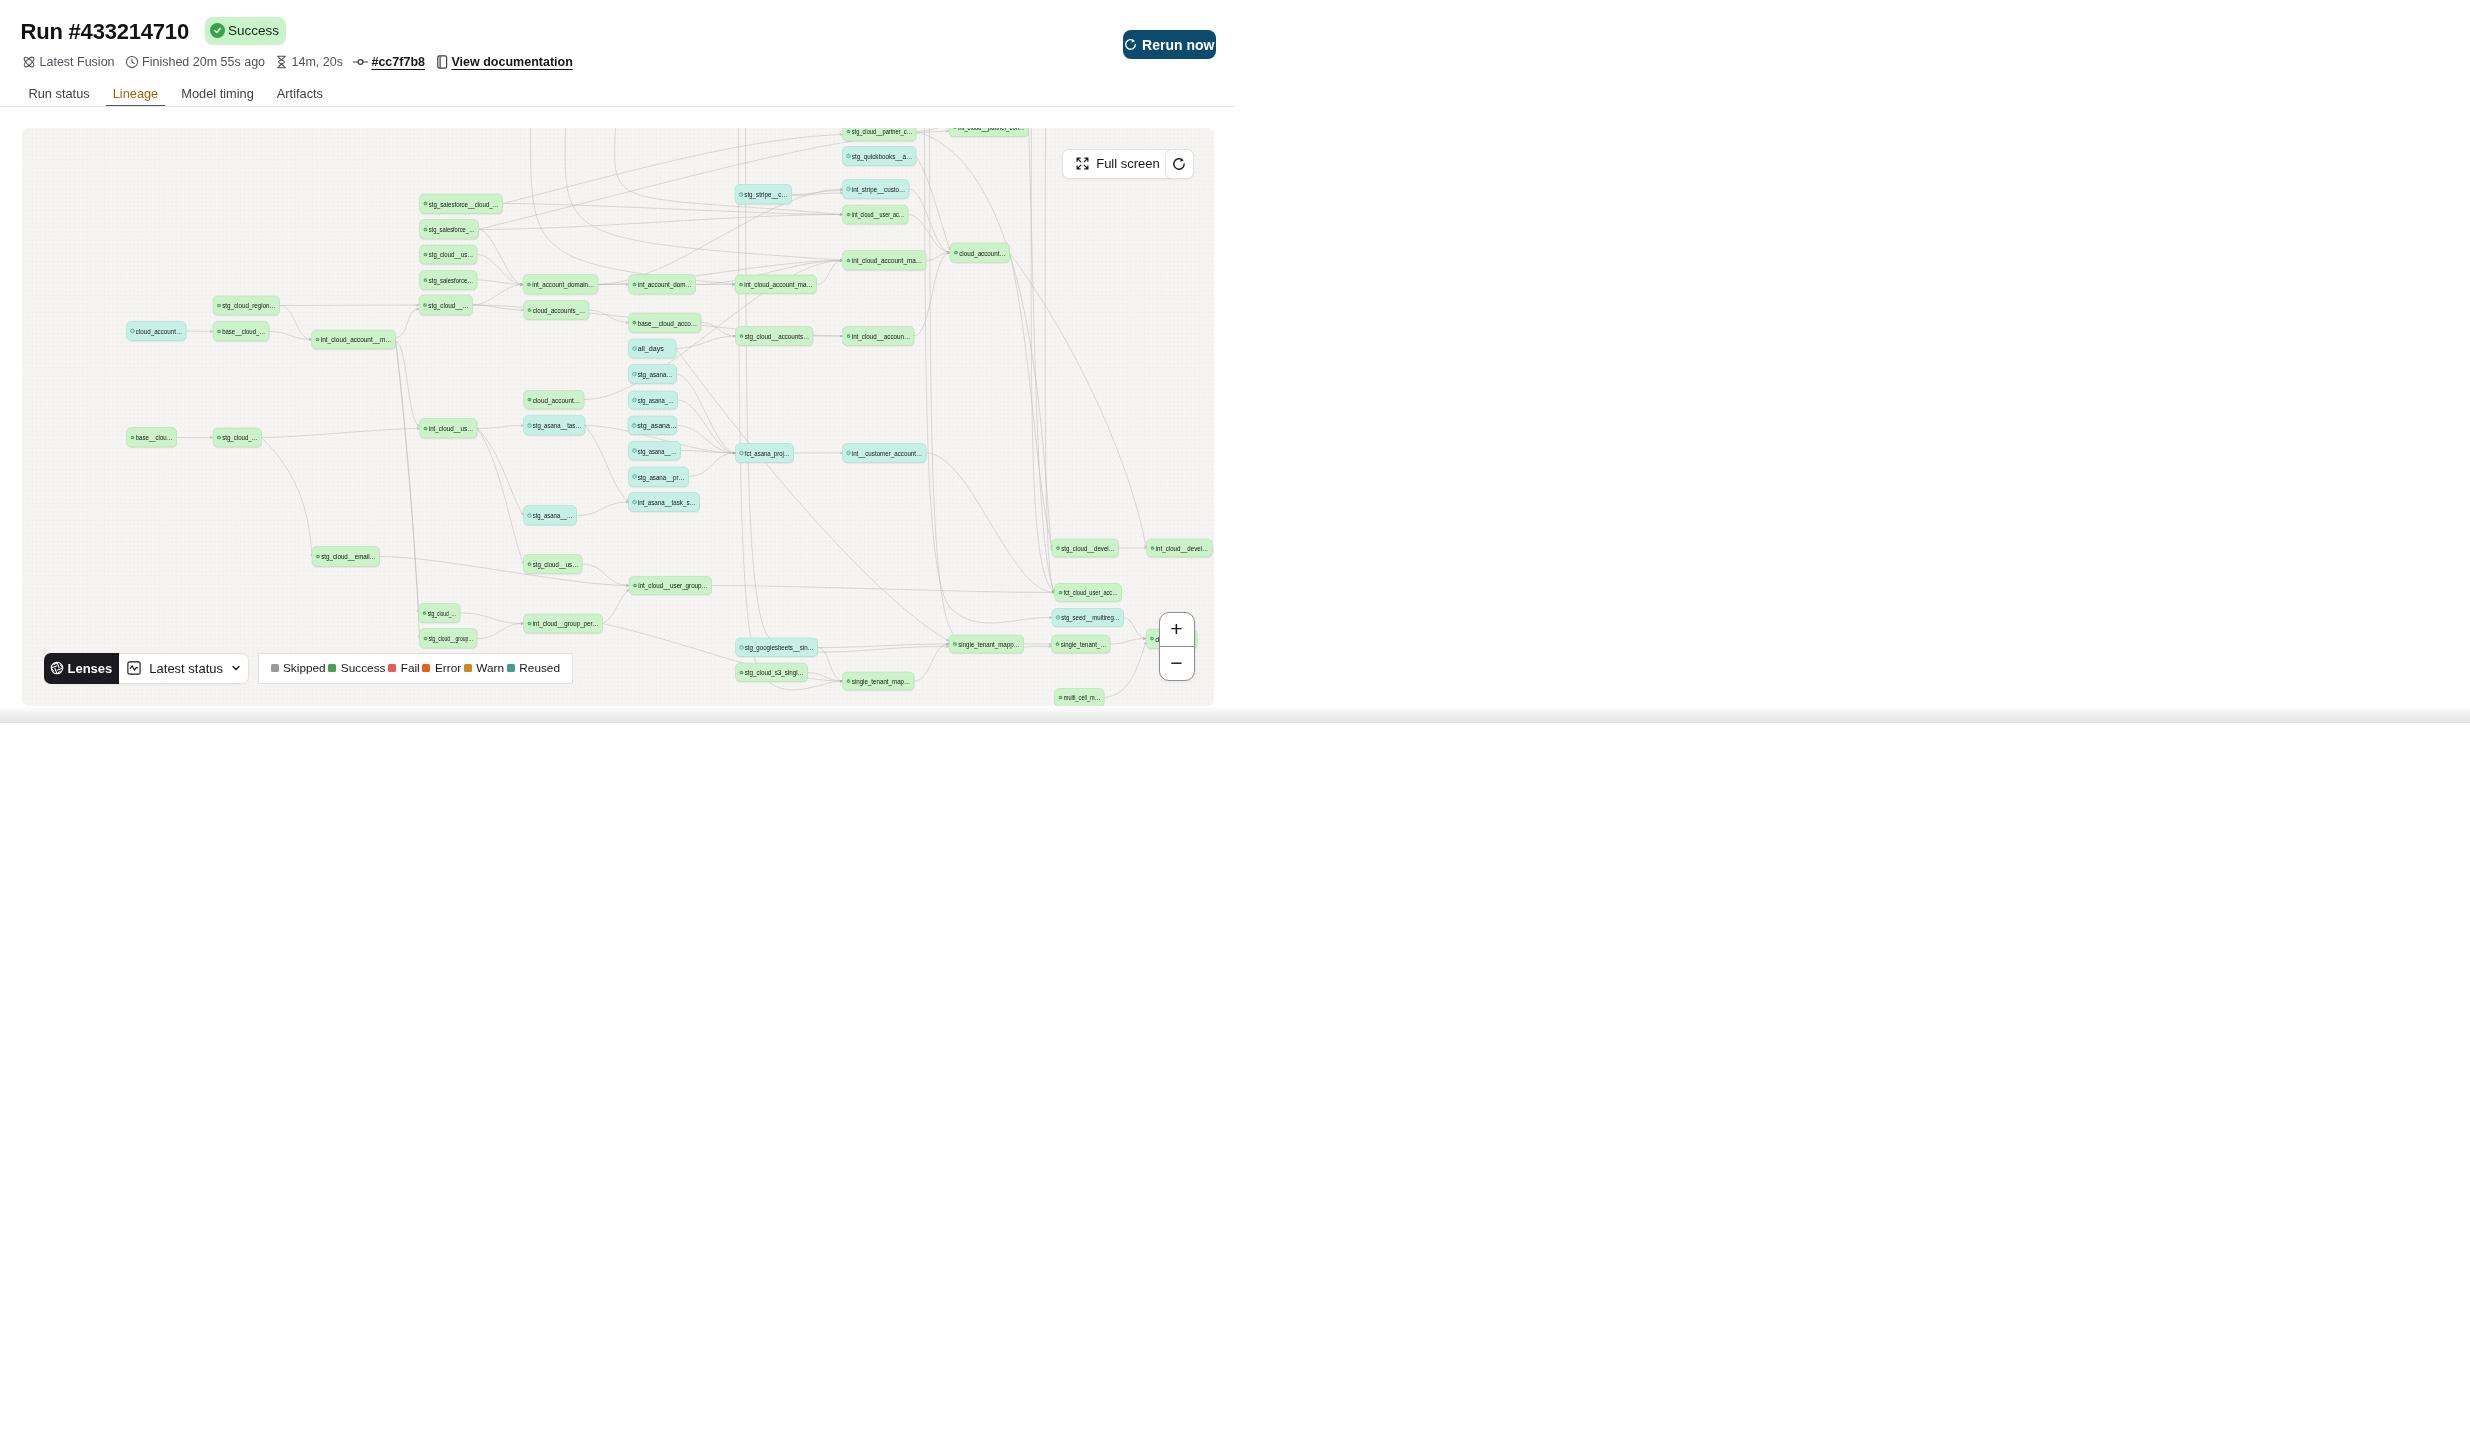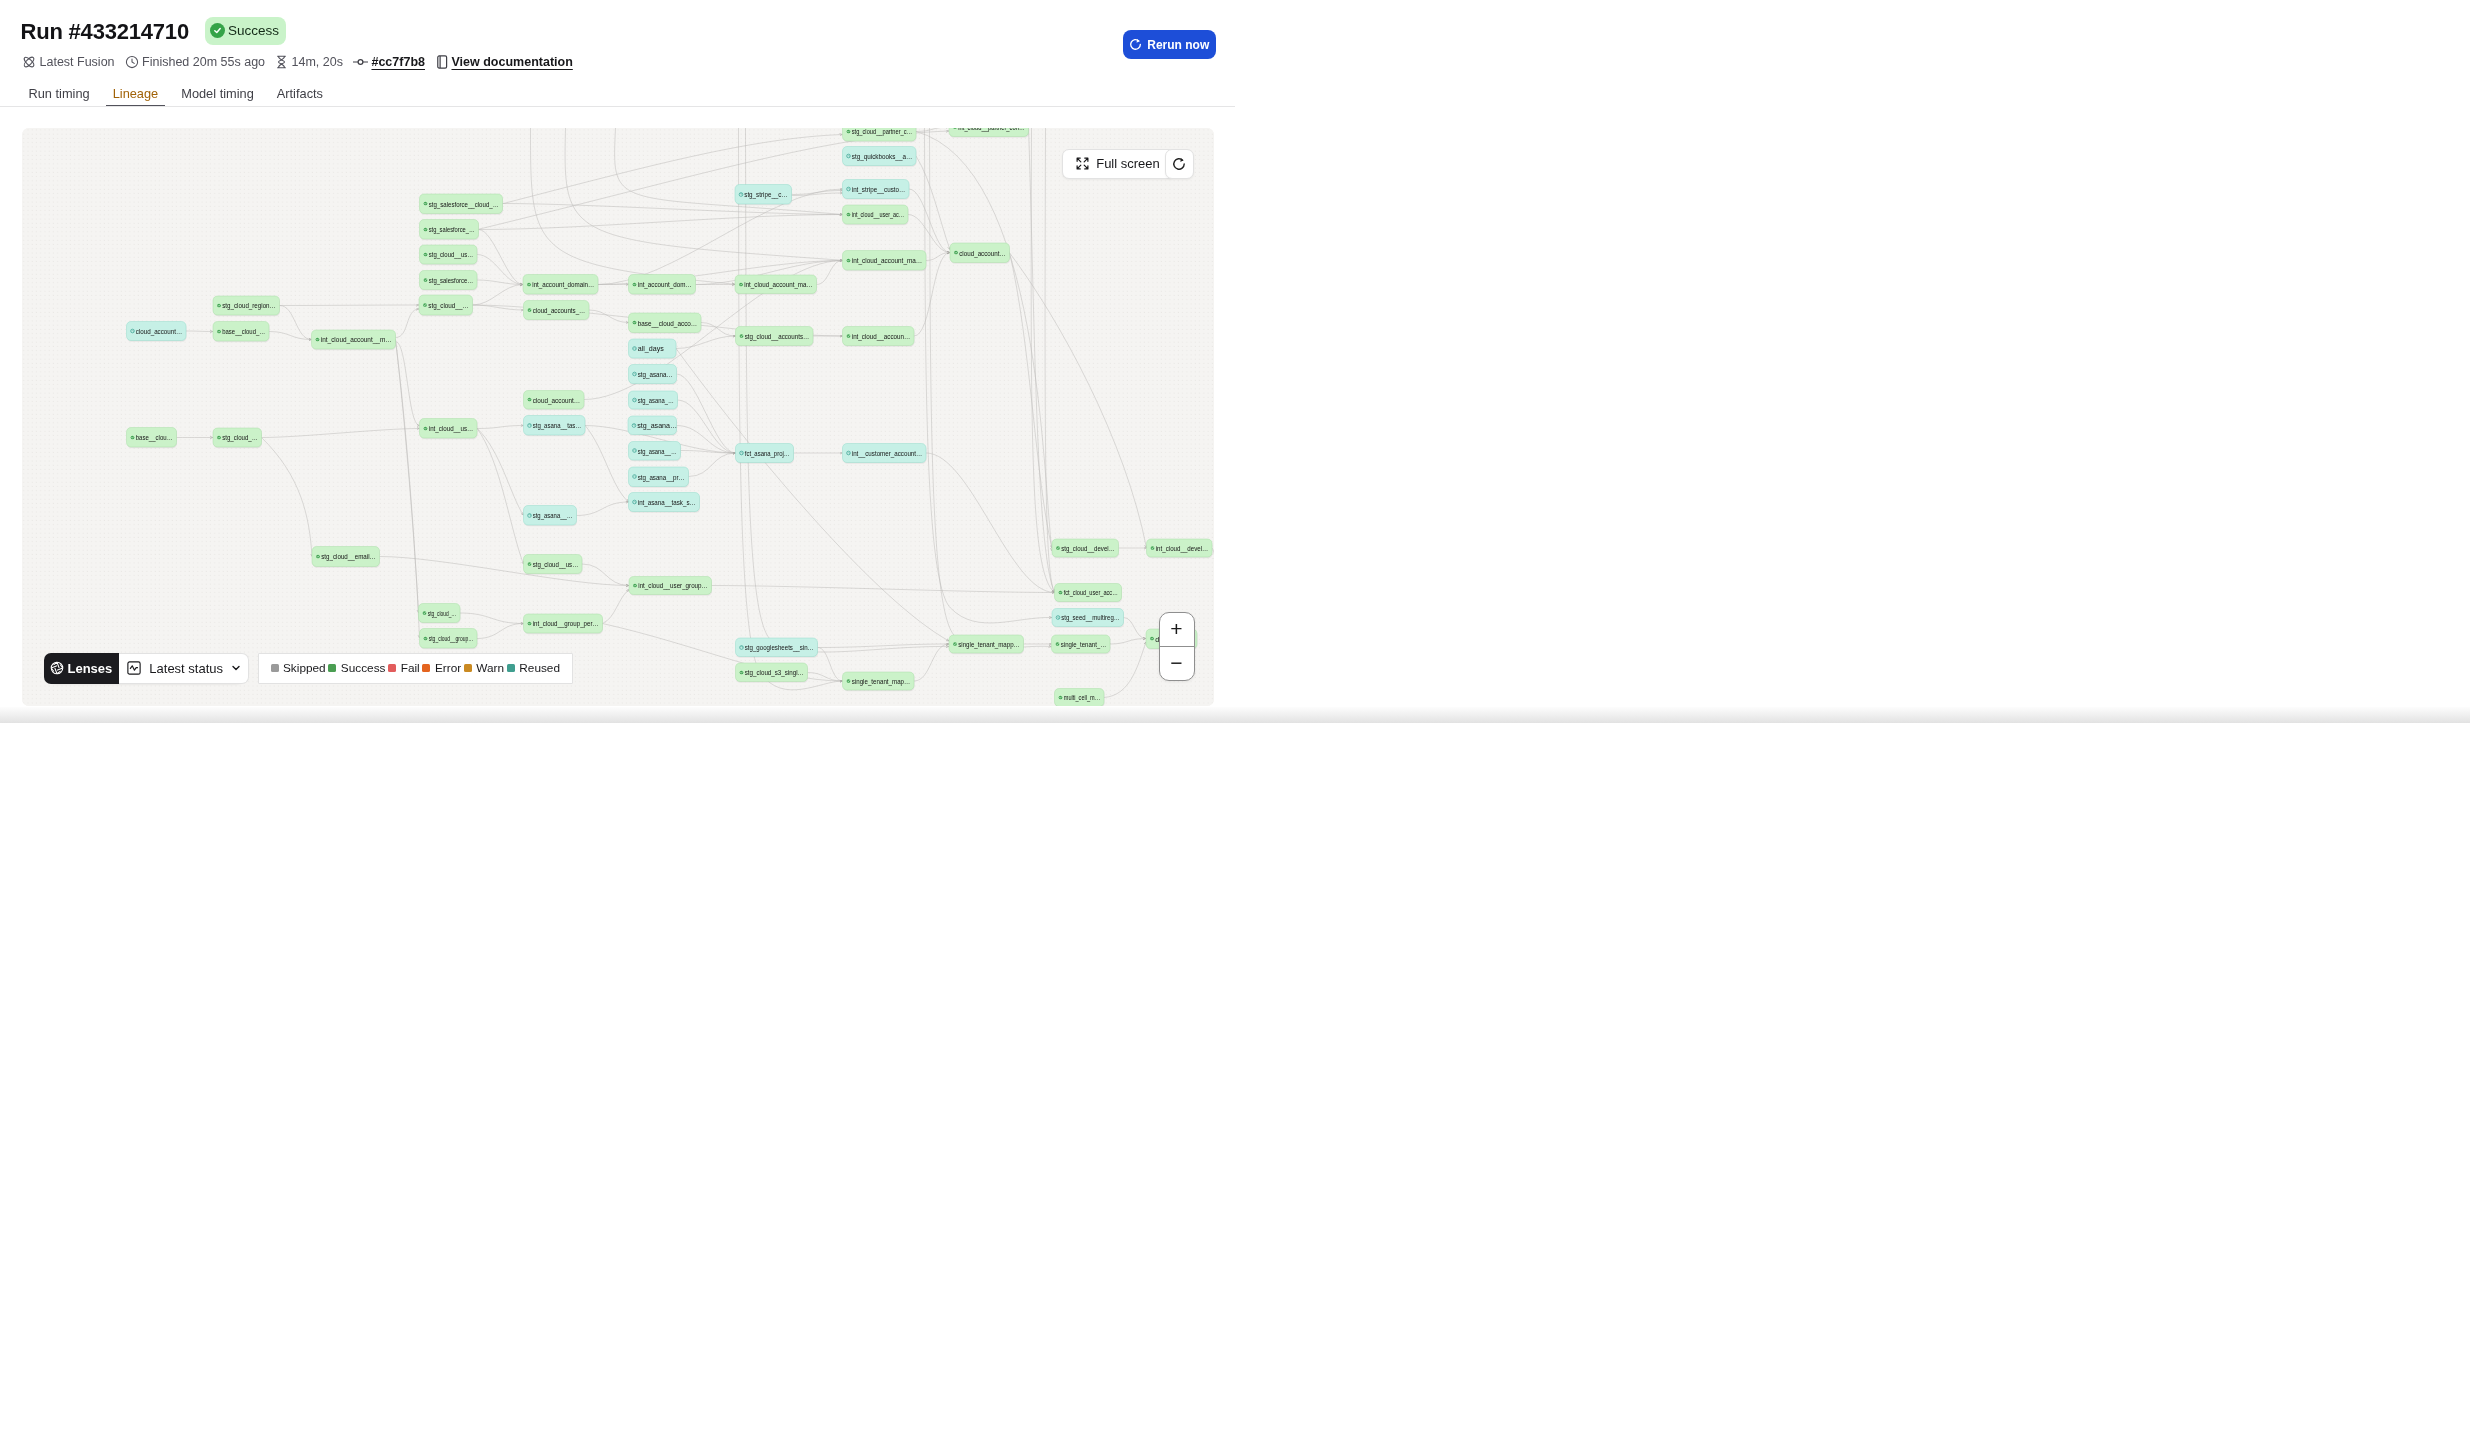--- a/index.html
+++ b/index.html
@@ -1,20 +1,20 @@
 <!DOCTYPE html>
 <html><head><meta charset="utf-8"><style>
 *{margin:0;padding:0;box-sizing:border-box}
 html,body{width:1235px;height:723px;background:#fff;font-family:"Liberation Sans",sans-serif;overflow:hidden}
 .hdr{position:relative;width:100%;height:127.5px}
 .title{position:absolute;left:20.5px;top:19px;font-size:22px;font-weight:bold;letter-spacing:-.2px;color:#131316}
 .badge{position:absolute;left:205px;top:16.5px;height:28px;border-radius:8px;background:#c9f3c9;display:flex;align-items:center;padding:0 7px 0 5px;gap:3px}
 .badge .bi{width:15px;height:15px;border-radius:50%;background:#35a348;display:flex;align-items:center;justify-content:center}
 .badge span{font-size:13.5px;color:#132a17;font-weight:500}
-.rerun{position:absolute;left:1122.5px;top:30px;width:93.5px;height:29px;background:#1d4ed8;border-radius:8px;color:#fff;display:flex;align-items:center;justify-content:center;gap:5px;font-size:12px;font-weight:bold}
+.rerun{position:absolute;left:1122.5px;top:30px;width:93.5px;height:29px;background:#0c4a6e;border-radius:8px;color:#fff;display:flex;align-items:center;justify-content:center;gap:5px;font-size:14px;font-weight:bold}
 .meta{position:absolute;left:22px;top:55px;display:flex;align-items:center;gap:10px;font-size:12.5px;color:#52525b}
 .meta .it{display:flex;align-items:flex-start;gap:3.5px;white-space:nowrap}
 .meta .lnk{color:#18181b;font-weight:bold;text-decoration:underline;text-underline-offset:3px;text-decoration-thickness:1px}
 .tabs{position:absolute;left:21.5px;top:87px;display:flex;gap:9px;font-size:12.8px;line-height:13px;color:#3f3f46}
 .tabs .tb{padding:0 7px 5px 7px}
 .tabs .act{font-weight:normal;color:#a16207;border-bottom:2.5px solid #52525b}
 .tabline{position:absolute;left:0;top:105.5px;width:100%;height:1px;background:#e5e5e6}
 .canvas{position:absolute;left:21.5px;top:127.5px;width:1192.5px;height:578.5px;background:#f5f4f2;border-radius:7px;overflow:hidden}
 #graph{position:absolute;left:0;top:0;width:100%;height:100%}
 .btn{position:absolute;background:#fff;border:1px solid #e2e2e2;border-radius:7px;display:flex;align-items:center;justify-content:center;box-shadow:0 1px 2px rgba(0,0,0,.05);color:#18181b}
@@ -70,21 +70,21 @@
       </div>
     <div class="it">
         <svg class="ic" width="13" height="14" viewBox="0 0 14 15">
           <rect x="3" y="1" width="9.5" height="13" rx="1.5" stroke="#3f3f46" stroke-width="1.3" fill="none"></rect>
           <path d="M5.5,1 v13" stroke="#3f3f46" stroke-width="1.3"></path>
         </svg>
         <span class="lnk">View documentation</span>
       </div>
   </div>
   <div class="tabs">
-      <div class="tb">Run timing</div>
+      <div class="tb">Run status</div>
       <div class="tb act">Lineage</div>
       <div class="tb">Model timing</div>
       <div class="tb">Artifacts</div>
     </div>
   <div class="tabline"></div>
 </div>
 <div class="canvas">
 <svg id="graph" viewBox="43 255 2385 1157" preserveAspectRatio="none" xmlns="http://www.w3.org/2000/svg">
 <defs>
 <pattern id="dots" x="0" y="0" width="8.49" height="8.49" patternUnits="userSpaceOnUse">

